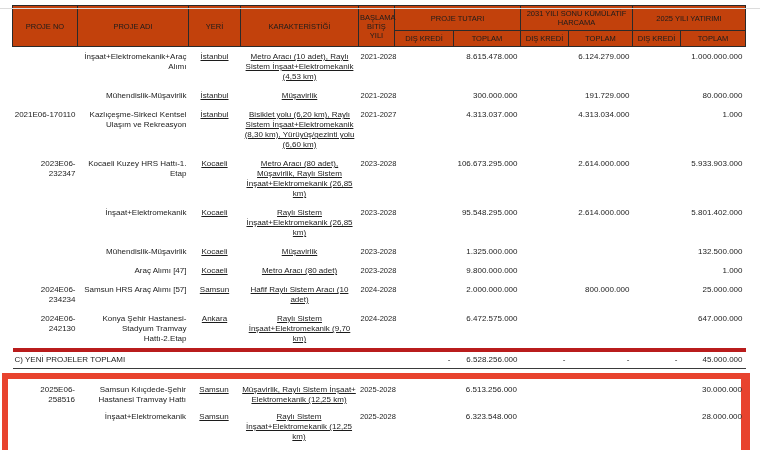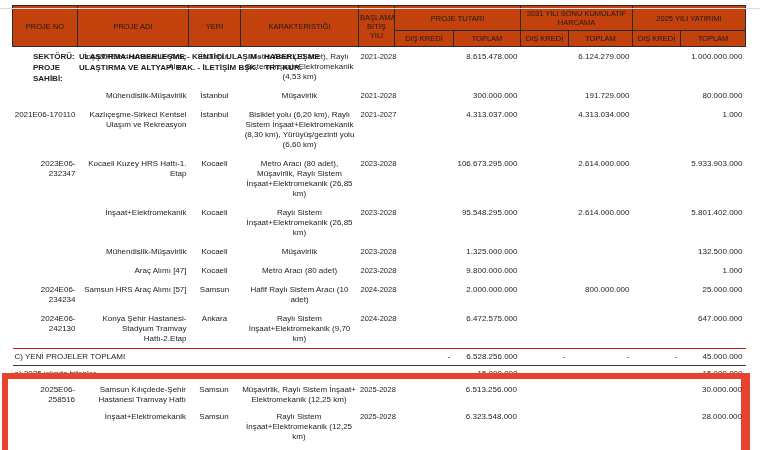--- a/index.html
+++ b/index.html
@@ -51,26 +51,26 @@
     vertical-align:middle;
     padding:3px 1px;
     background:#c2410c;
   }
   tbody td{
     padding:5px 2px 4px 2px;
     vertical-align:top;
     background:transparent;
   }
   td.a-left{text-align:right;padding-left:2px;}
-  td.a-center{text-align:center;}
+  td.a-center{text-align:center;text-decoration:underline;}
   td.a-num{text-align:right;padding-right:3px;white-space:nowrap;}
   td.a-yil{text-align:left;white-space:nowrap;font-size:7.5px;}
 
   tr.total-row td{
-    border-top:1px solid #b91c1c;
+    border-top:4px solid #b91c1c;
     border-bottom:1px solid #3a3a3a;
     padding-top:3px;padding-bottom:3px;
   }
   tr.subtotal-row td{
     border-bottom:1px solid #3a3a3a;
     padding-top:3px;padding-bottom:3px;
   }
   td.span-label{text-align:left;}
 
   
@@ -86,30 +86,20 @@
   }
   .red-box table.grid{margin:0;}
   .red-box tbody td{padding-top:4px;padding-bottom:3px;}
 </style>
 </head>
 <body>
 
 <div class="page">
   <div class="top-rule"></div>
 
-  <div class="meta">
-    <div class="meta-row">
-      <span class="meta-label">SEKTÖRÜ:</span>
-      <span class="meta-value">ULAŞTIRMA-HABERLEŞME - KENTİÇİ ULAŞIM - HABERLEŞME</span>
-    </div>
-    <div class="meta-row">
-      <span class="meta-label">PROJE SAHİBİ:</span>
-      <span class="meta-value">ULAŞTIRMA VE ALTYAPI BAK. - İLETİŞİM BŞK. - TRT KUR.</span>
-    </div>
-  </div>
 
   <table class="grid main-table">
     <colgroup>
       <col class="c-no">
         <col class="c-adi">
         <col class="c-yeri">
         <col class="c-kar">
         <col class="c-yil">
       <col class="c-ptdk">
         <col class="c-pttop">

